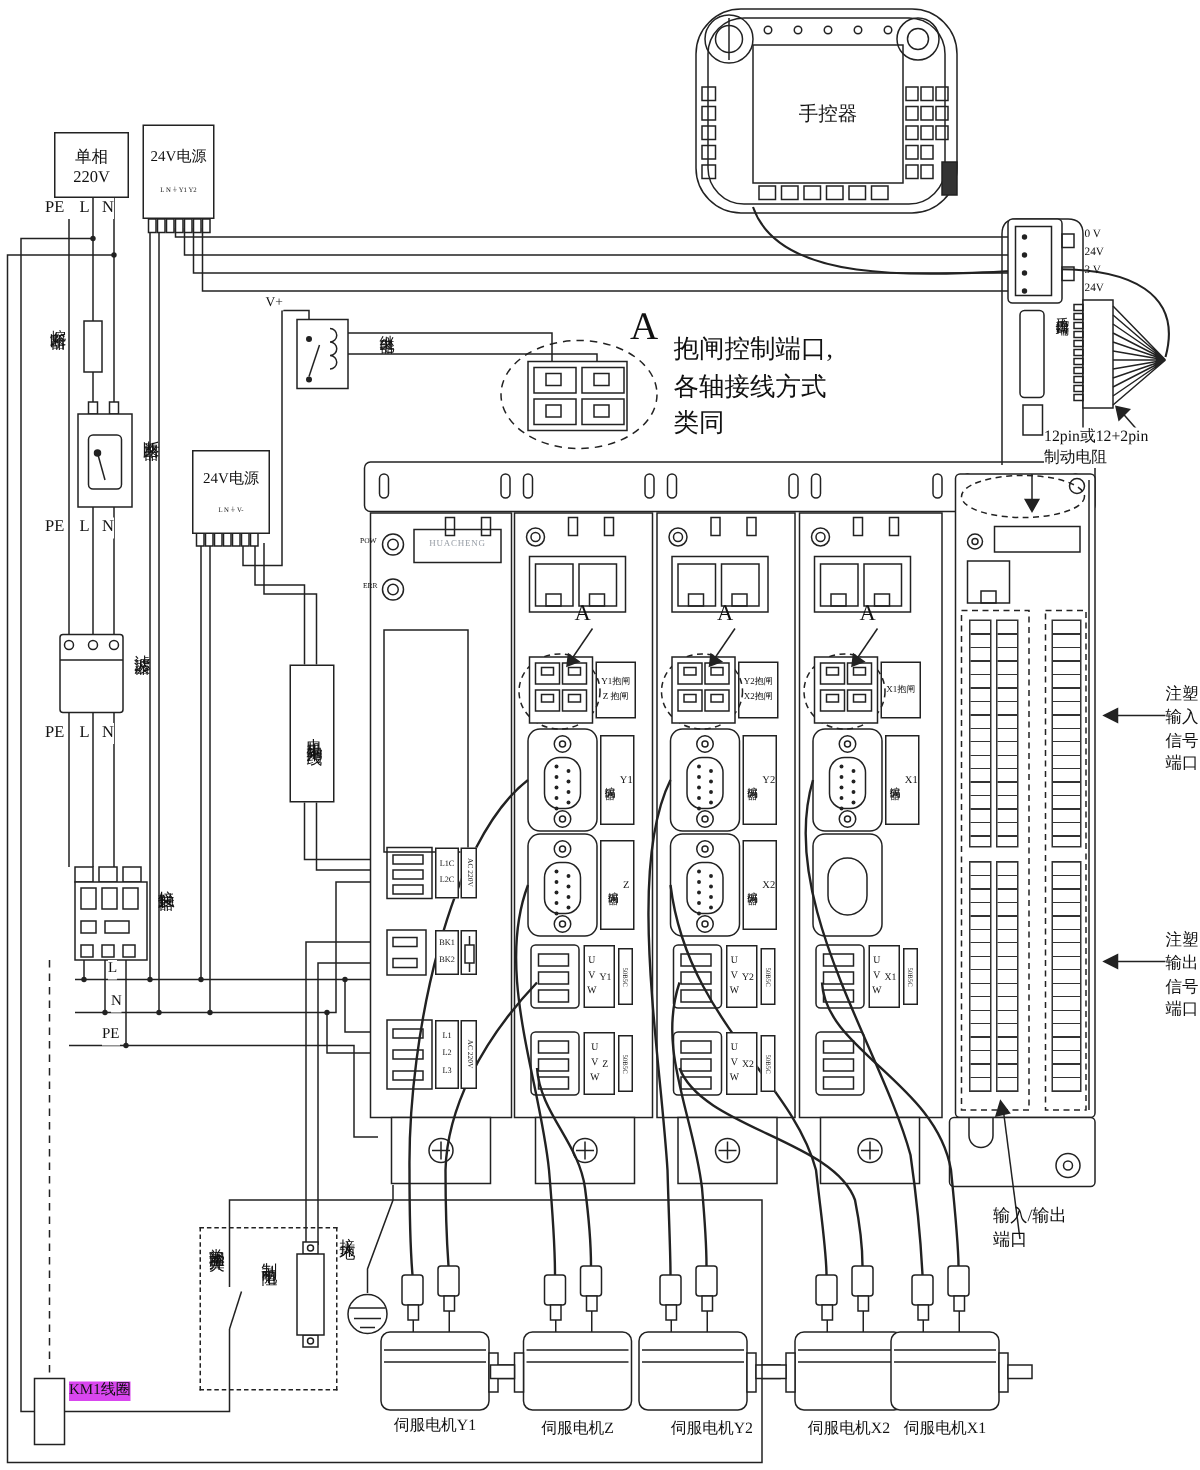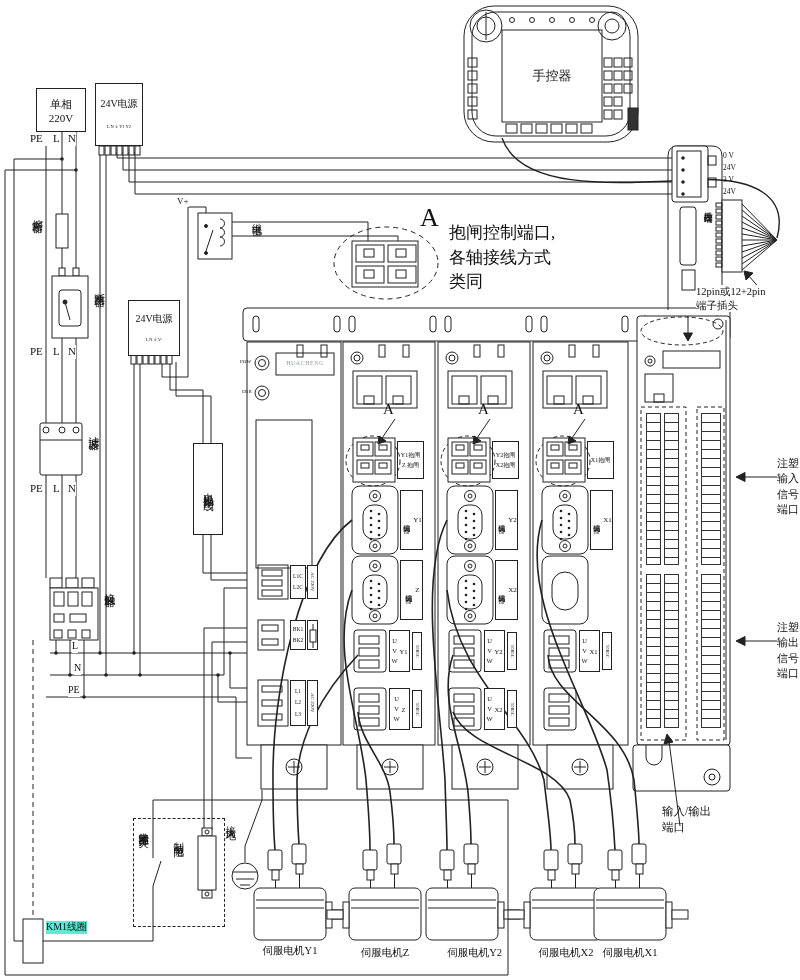--- a/index.html
+++ b/index.html
@@ -580,21 +580,21 @@
 <span class="lbl" style="left:53px;top:345px;font-size:11px;background:#fff">L</span>
 <span class="lbl" style="left:68px;top:345px;font-size:11px;background:#fff">N</span>
 <span class="lbl v" style="left:86px;top:427px;font-size:11px">滤波器</span>
 <span class="lbl" style="left:30px;top:482px;font-size:11px;background:#fff">PE</span>
 <span class="lbl" style="left:53px;top:482px;font-size:11px;background:#fff">L</span>
 <span class="lbl" style="left:68px;top:482px;font-size:11px;background:#fff">N</span>
 <span class="lbl v" style="left:102px;top:584px;font-size:11px">接触器</span>
 <span class="lbl" style="left:72px;top:640px;font-size:10px;background:#fff">L</span>
 <span class="lbl" style="left:74px;top:662px;font-size:10px;background:#fff">N</span>
 <span class="lbl" style="left:68px;top:684px;font-size:10px;background:#fff">PE</span>
-<span class="lbl" style="left:46px;top:921px;font-size:10px;background:#5eead4">KM1线圈</span>
+<span class="lbl" style="left:46px;top:921px;font-size:10px;background:#d946ef">KM1线圈</span>
 
 <div class="box" style="left:95px;top:83px;width:48px;height:63px">
   <div class="cnt" style="height:40px;font-size:10px">24V电源</div>
   <div style="font-size:4.5px;text-align:center">L N ⏚  Y1 Y2</div>
 </div>
 <div class="box" style="left:128px;top:300px;width:52px;height:56px">
   <div class="cnt" style="height:36px;font-size:10px">24V电源</div>
   <div style="font-size:4.5px;text-align:center">L N ⏚   V-</div>
 </div>
 <span class="lbl" style="left:177px;top:196px;font-size:9px;background:#fff">V+</span>
@@ -614,21 +614,21 @@
 各轴接线方式
 类同</div>
 
 <div class="lbl cnt" style="left:502px;top:30px;width:100px;height:92px;font-size:13px">手控器</div>
 <div class="lbl pre" style="left:723px;top:150px;font-size:7.5px;line-height:12px">0 V
 24V
 3 V
 24V</div>
 <span class="lbl v" style="left:702px;top:204px;font-size:9px;letter-spacing:1px">手控器端口</span>
 <div class="lbl pre" style="left:696px;top:285px;font-size:10.5px;line-height:1.3;background:#fff">12pin或12+2pin
-端子插头</div>
+制动电阻</div>
 
 <span class="lbl" style="left:240px;top:359px;font-size:5px">POW</span>
 <span class="lbl" style="left:242px;top:389px;font-size:5px">ERR</span>
 <div class="lbl cnt logo" style="left:277px;top:354px;width:56px;height:20px;font-size:6px">HUACHENG</div>
 <div class="box cnt" style="left:290px;top:565px;width:16px;height:34px">
   <span class="pre" style="font-size:5.5px;line-height:2">L1C
 L2C</span>
 </div>
 <div class="box cnt" style="left:307px;top:565px;width:11px;height:34px">
   <span class="vr" style="font-size:5px">AC 220V</span>

